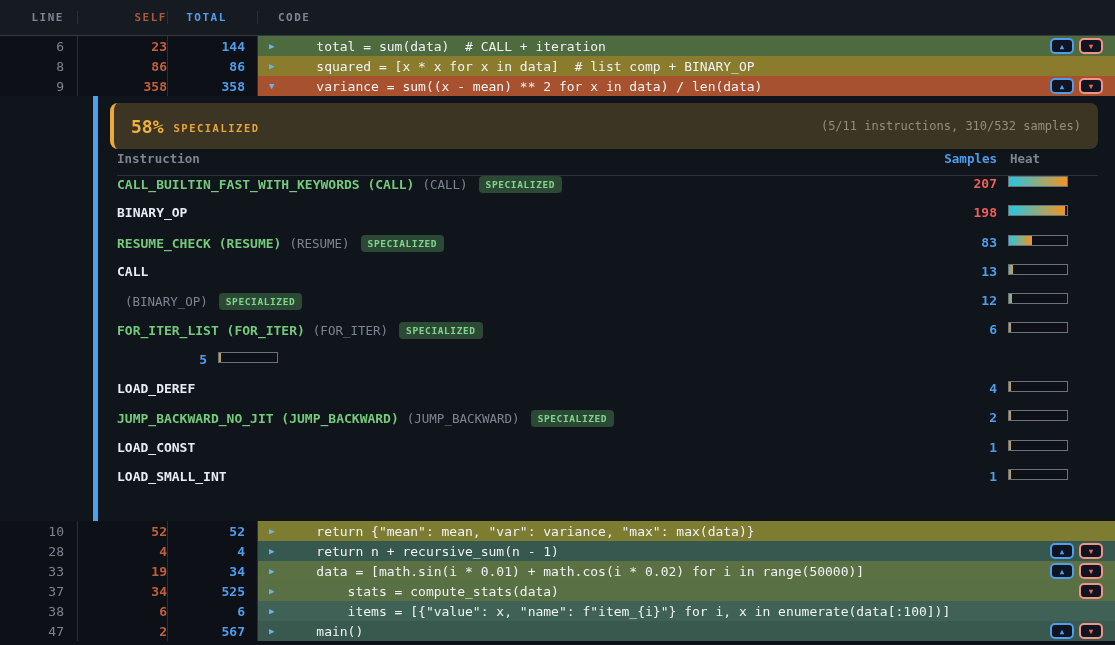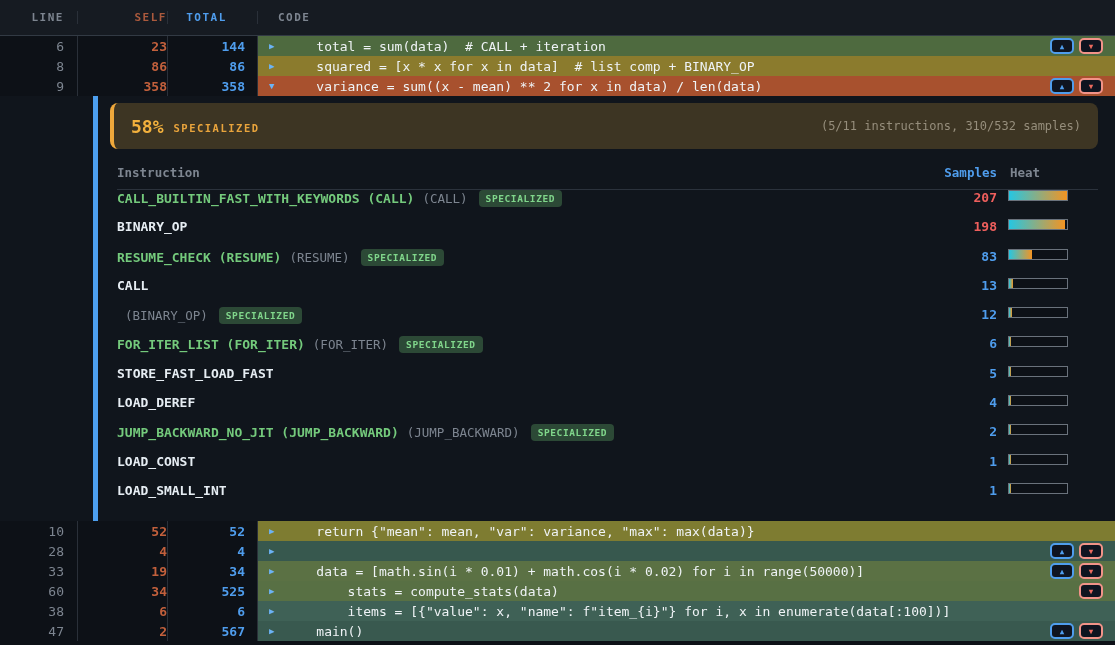--- a/index.html
+++ b/index.html
@@ -35,21 +35,21 @@
   
   .expanded{position:relative;height:425px;background:#10151c}
   .vbar{position:absolute;left:93px;top:0;width:5px;height:100%;background:#4d9fef}
   .summary{position:absolute;left:110px;top:7px;width:988px;height:46px;box-sizing:border-box;
            background:#3d3523;border-left:4px solid #efa83b;border-radius:8px;
            display:flex;align-items:center;padding:0 17px}
   .pct{font-size:18px;font-weight:bold;color:#f3b13d}
   .spec{font-size:10.5px;font-weight:bold;color:#e9a43c;letter-spacing:1.5px;margin-left:10px;padding-top:4px}
   .detail{margin-left:auto;font-size:12px;color:#968e7c}
 
-  .instable{position:absolute;left:117px;top:60px;width:981px}
+  .instable{position:absolute;left:117px;top:46px;width:981px}
   .ihead{display:flex;align-items:center;height:34px;border-bottom:1px solid #2b323c;padding-right:30px;box-sizing:border-box}
   .ihead .ih-instruction{flex:1;font-size:12.5px;font-weight:bold;color:#7d8590}
   .ihead .ih-samples{flex:none;width:90px;text-align:right;font-size:12.5px;font-weight:bold;color:#4f9ded}
   .ihead .ih-heat{flex:none;width:71px;padding-left:13px;box-sizing:border-box;font-size:12.5px;font-weight:bold;color:#7d8590}
 
   .irow{display:flex;align-items:flex-start;height:29.3px;padding-right:30px;box-sizing:border-box}
   .iname{flex:1;display:flex;align-items:center;overflow:hidden;white-space:nowrap}
   .iname-txt{font-size:13px;font-weight:bold}
   .iname-txt.green{color:#74ca7c}
   .iname-txt.white{color:#e6edf3}
@@ -183,23 +183,20 @@
             <span class="iname-txt green">FOR_ITER_LIST (FOR_ITER)</span>
             <span class="isuffix">(FOR_ITER)</span>
             <span class="ibadge">SPECIALIZED</span>
           </span>
           <span class="isamp cool">6</span>
           <span class="iheatwrap">
             <span class="ifill" style="width: 2.9%;"></span>
           </span>
         </div>
         <div class="irow">
-          <span class="iname">
-            <span class="iname-txt white">STORE_FAST_LOAD_FAST</span>
-          </span>
           <span class="isamp cool">5</span>
           <span class="iheatwrap">
             <span class="ifill" style="width: 2.4%;"></span>
           </span>
         </div>
         <div class="irow">
           <span class="iname">
             <span class="iname-txt white">LOAD_DEREF</span>
           </span>
           <span class="isamp cool">4</span>
@@ -250,41 +247,42 @@
         <span class="codetext">    return {"mean": mean, "var": variance, "max": max(data)}</span>
         <span class="btns"></span>
       </div>
     </div>
     <div class="crow">
       <div class="ncell col-line line-num">28</div>
       <div class="ncell col-self self-val">4</div>
       <div class="ncell col-total total-val">4</div>
       <div class="c-code" style="background: rgb(55, 88, 78);">
         <span class="arrow">▶</span>
+        <span class="codetext">    return n + recursive_sum(n - 1)</span>
         <span class="btns">
           <button class="btn up">▲</button>
           <button class="btn down">▼</button>
         </span>
       </div>
     </div>
     <div class="crow">
       <div class="ncell col-line line-num">33</div>
       <div class="ncell col-self self-val">19</div>
       <div class="ncell col-total total-val">34</div>
       <div class="c-code" style="background: rgb(91, 113, 68);">
         <span class="arrow">▶</span>
         <span class="codetext">    data = [math.sin(i * 0.01) + math.cos(i * 0.02) for i in range(50000)]</span>
         <span class="btns">
           <button class="btn up">▲</button>
           <button class="btn down">▼</button>
         </span>
       </div>
     </div>
     <div class="crow">
-      <div class="ncell col-line line-num">60</div>
+      <div class="ncell col-line line-num">37</div>
       <div class="ncell col-self self-val">34</div>
       <div class="ncell col-total total-val">525</div>
       <div class="c-code" style="background: rgb(88, 112, 68);">
         <span class="arrow">▶</span>
         <span class="codetext">        stats = compute_stats(data)</span>
         <span class="btns">
           <button class="btn down">▼</button>
         </span>
       </div>
     </div>

